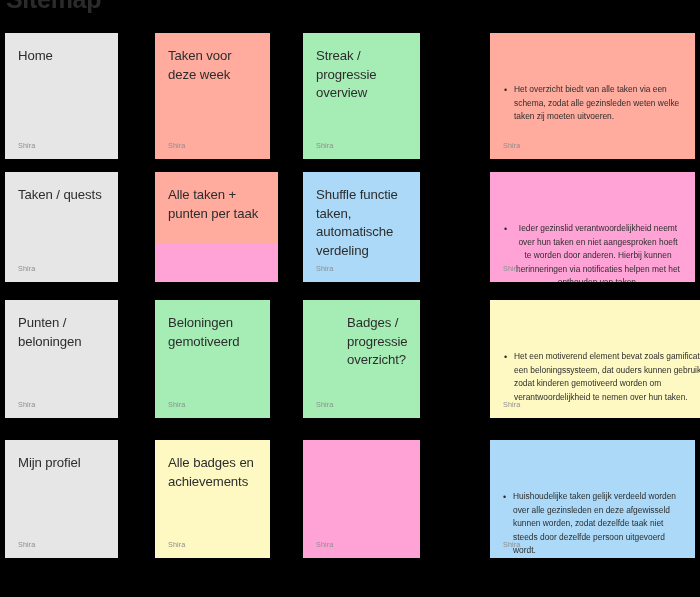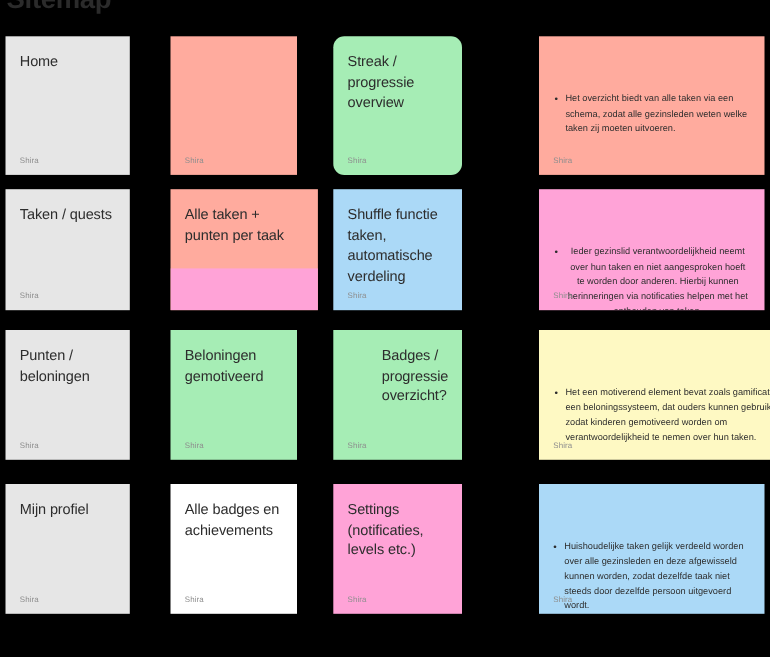--- a/index.html
+++ b/index.html
@@ -104,35 +104,36 @@
 <body>
 
 <div class="board-title">Sitemap</div>
 
 <div class="board" id="board">
     <div class="card" style="left: 5px; top: 33px; width: 113px; height: 126px; background: rgb(230, 230, 230);">
       <div class="card-title">Home</div>
       <div class="card-author">Shira</div>
     </div>
     <div class="card" style="left: 155px; top: 33px; width: 115px; height: 126px; background: rgb(255, 171, 158);">
+      <div class="card-title">Taken voor deze week</div>
       <div class="card-author">Shira</div>
     </div>
-    <div class="card" style="left: 303px; top: 33px; width: 117px; height: 126px; background: rgb(166, 237, 181); border-radius: 10px;">
+    <div class="card" style="left: 303px; top: 33px; width: 117px; height: 126px; background: rgb(166, 237, 181);">
       <div class="card-title">Streak / progressie overview</div>
       <div class="card-author">Shira</div>
     </div>
     <div class="card" style="left: 490px; top: 33px; width: 205px; height: 126px; background: rgb(255, 171, 158);">
       <div class="card-bullet">Het overzicht biedt van alle taken via een schema, zodat alle gezinsleden weten welke taken zij moeten uitvoeren.</div>
       <div class="card-author">Shira</div>
     </div>
     <div class="card" style="left: 5px; top: 172px; width: 113px; height: 110px; background: rgb(230, 230, 230);">
       <div class="card-title">Taken / quests</div>
       <div class="card-author">Shira</div>
     </div>
-    <div class="card" style="left: 155px; top: 172px; width: 134px; height: 110px; background: rgb(255, 171, 158);">
+    <div class="card" style="left: 155px; top: 172px; width: 123px; height: 110px; background: rgb(255, 171, 158);">
       <div class="card-split-band" style="background: rgb(255, 163, 215);"></div>
       <div class="card-title">Alle taken + punten per taak</div>
     </div>
     <div class="card" style="left: 303px; top: 172px; width: 117px; height: 110px; background: rgb(171, 217, 247);">
       <div class="card-title">Shuffle functie taken, automatische verdeling</div>
       <div class="card-author">Shira</div>
     </div>
     <div class="card" style="left: 490px; top: 172px; width: 205px; height: 110px; background: rgb(255, 163, 215); text-align: center;">
       <div class="card-bullet">Ieder gezinslid verantwoordelijkheid neemt over hun taken en niet aangesproken hoeft te worden door anderen. Hierbij kunnen herinneringen via notificaties helpen met het onthouden van taken.</div>
       <div class="card-author">Shira</div>
@@ -150,25 +151,24 @@
       <div class="card-author">Shira</div>
     </div>
     <div class="card" style="left: 490px; top: 300px; width: 241px; height: 118px; background: #fef9c3;">
       <div class="card-bullet">Het een motiverend element bevat zoals gamificatie of een beloningssysteem, dat ouders kunnen gebruiken zodat kinderen gemotiveerd worden om verantwoordelijkheid te nemen over hun taken.</div>
       <div class="card-author">Shira</div>
     </div>
     <div class="card" style="left: 5px; top: 440px; width: 113px; height: 118px; background: rgb(230, 230, 230);">
       <div class="card-title">Mijn profiel</div>
       <div class="card-author">Shira</div>
     </div>
-    <div class="card" style="left: 155px; top: 440px; width: 115px; height: 118px; background: #ffffff;">
+    <div class="card" style="left: 155px; top: 440px; width: 115px; height: 118px; background: #fef9c3;">
       <div class="card-title">Alle badges en achievements</div>
       <div class="card-author">Shira</div>
     </div>
     <div class="card" style="left: 303px; top: 440px; width: 117px; height: 118px; background: rgb(255, 163, 215);">
-      <div class="card-title">Settings (notificaties, levels etc.)</div>
       <div class="card-author">Shira</div>
     </div>
     <div class="card" style="left: 490px; top: 440px; width: 205px; height: 118px; background: rgb(171, 217, 247); padding-left: 12px;">
       <div class="card-bullet">Huishoudelijke taken gelijk verdeeld worden over alle gezinsleden en deze afgewisseld kunnen worden, zodat dezelfde taak niet steeds door dezelfde persoon uitgevoerd wordt.</div>
       <div class="card-author">Shira</div>
     </div>
   </div>
 
 </body></html>

